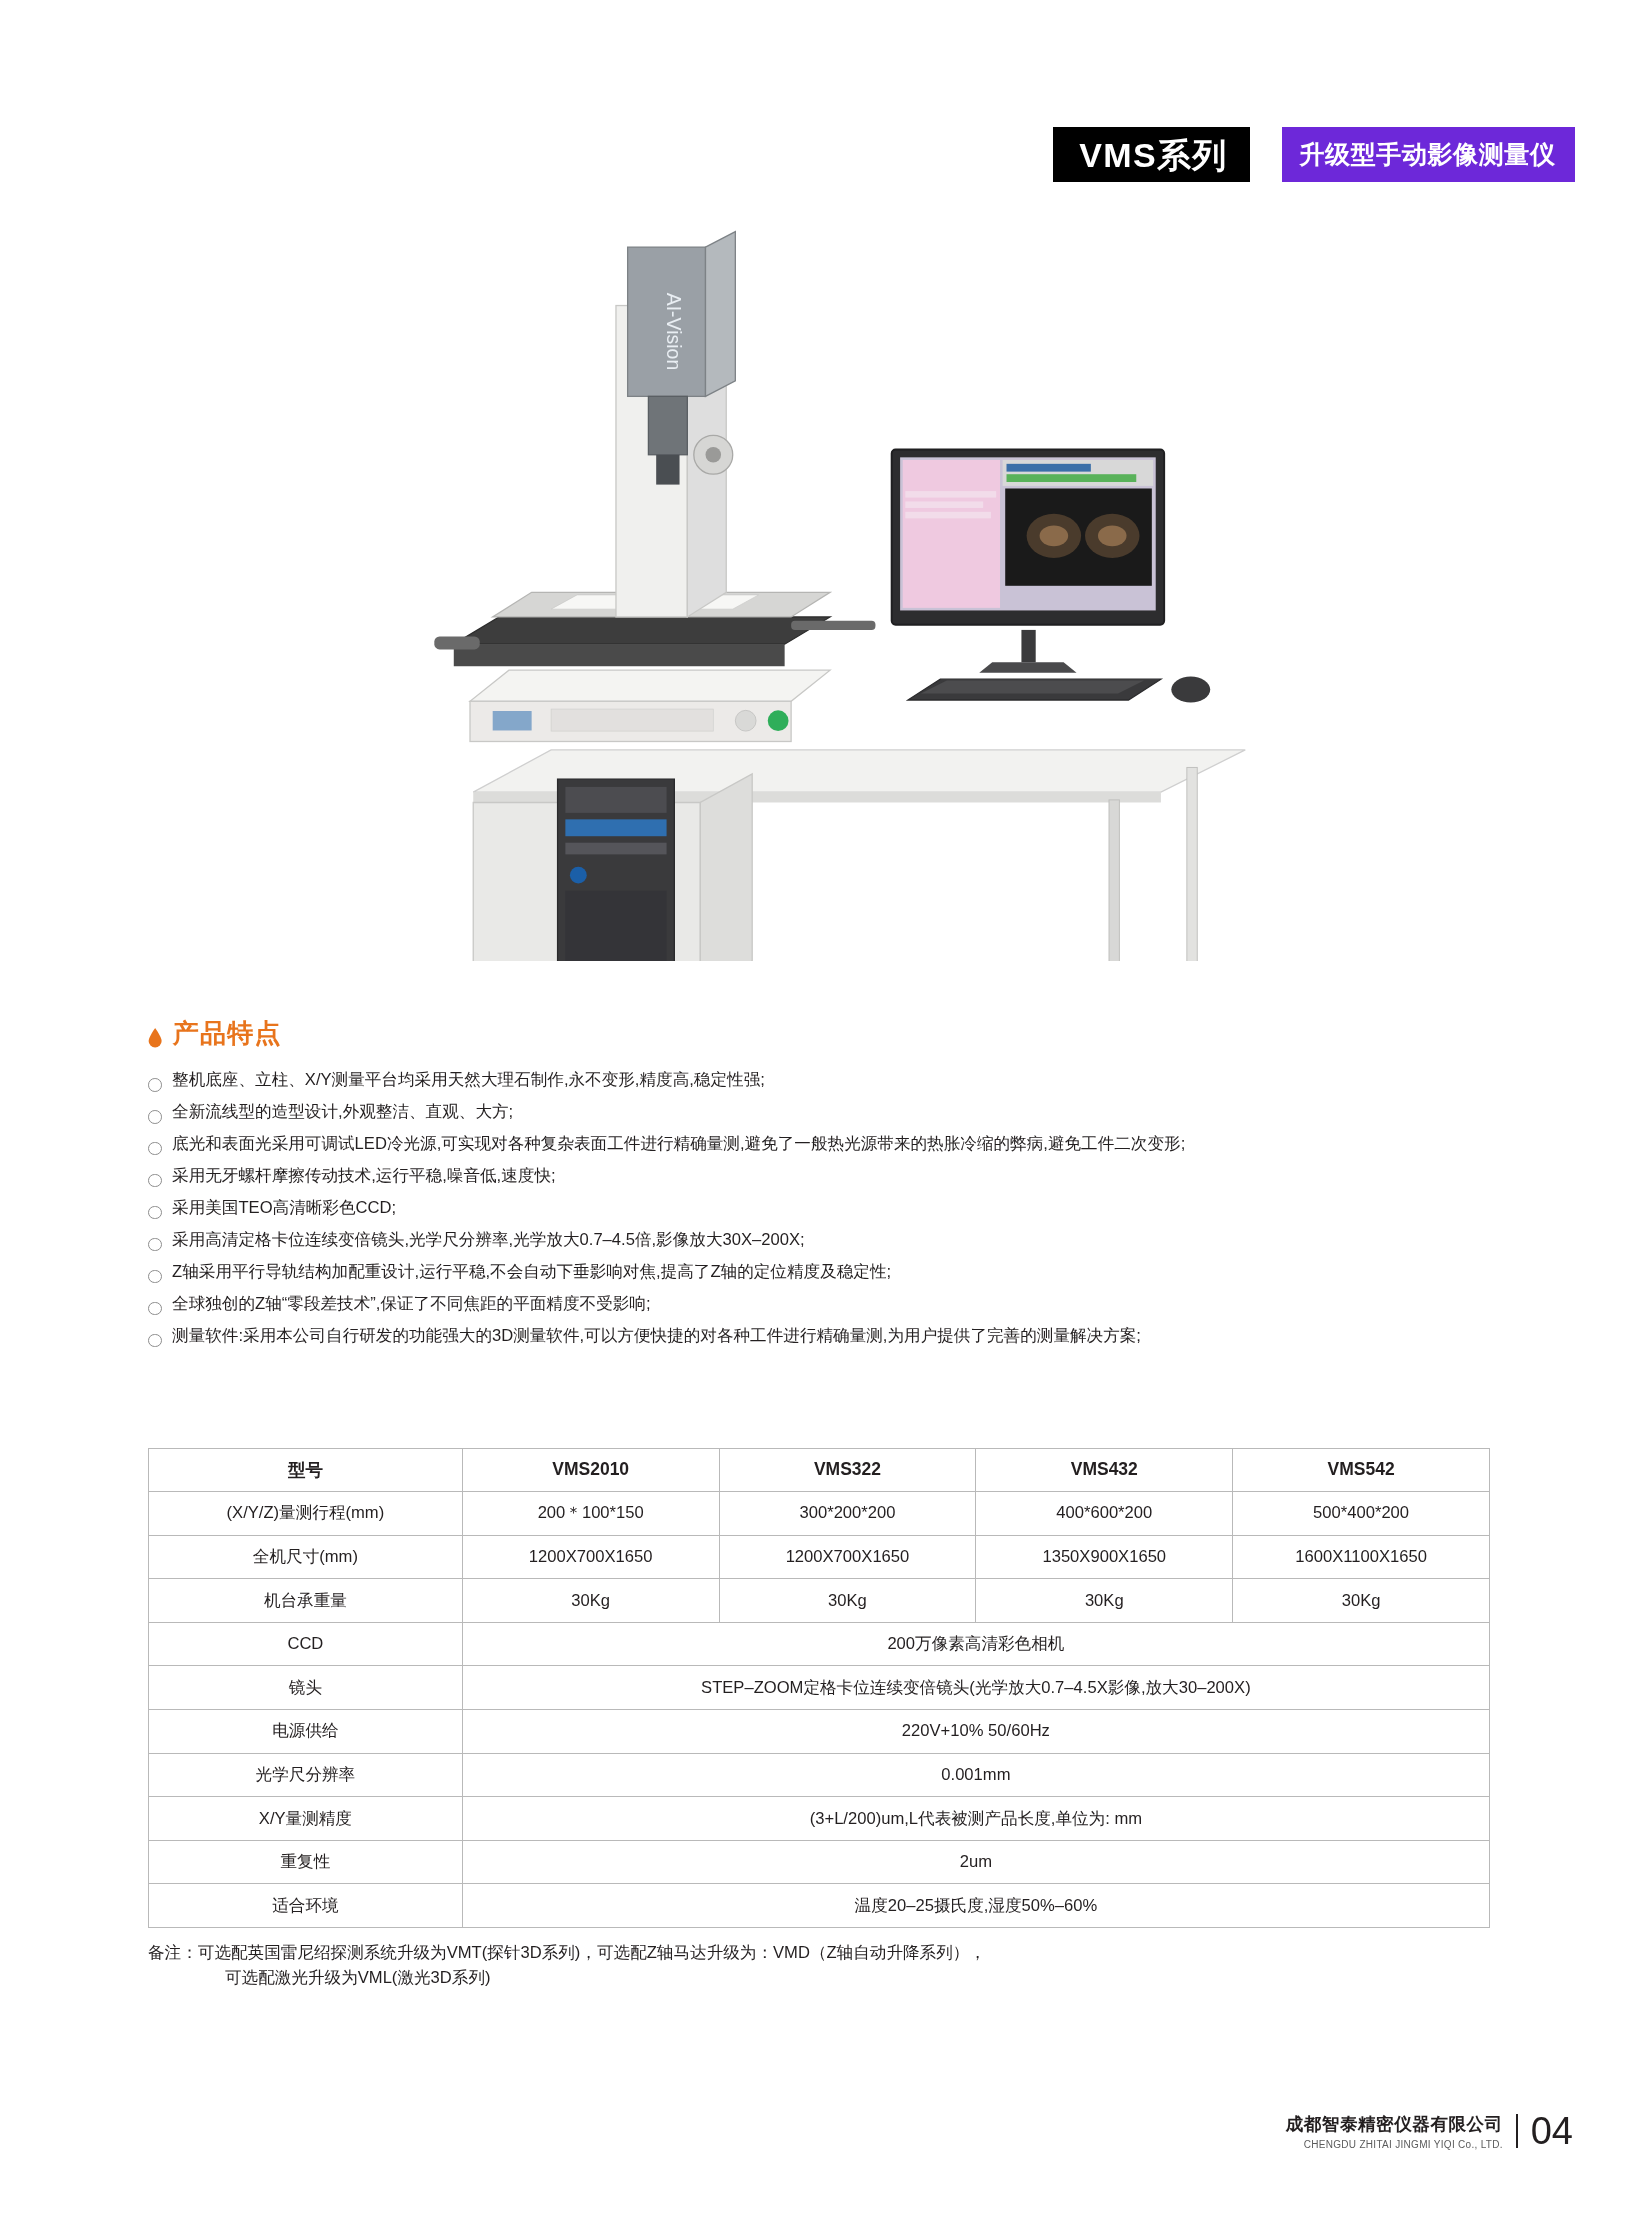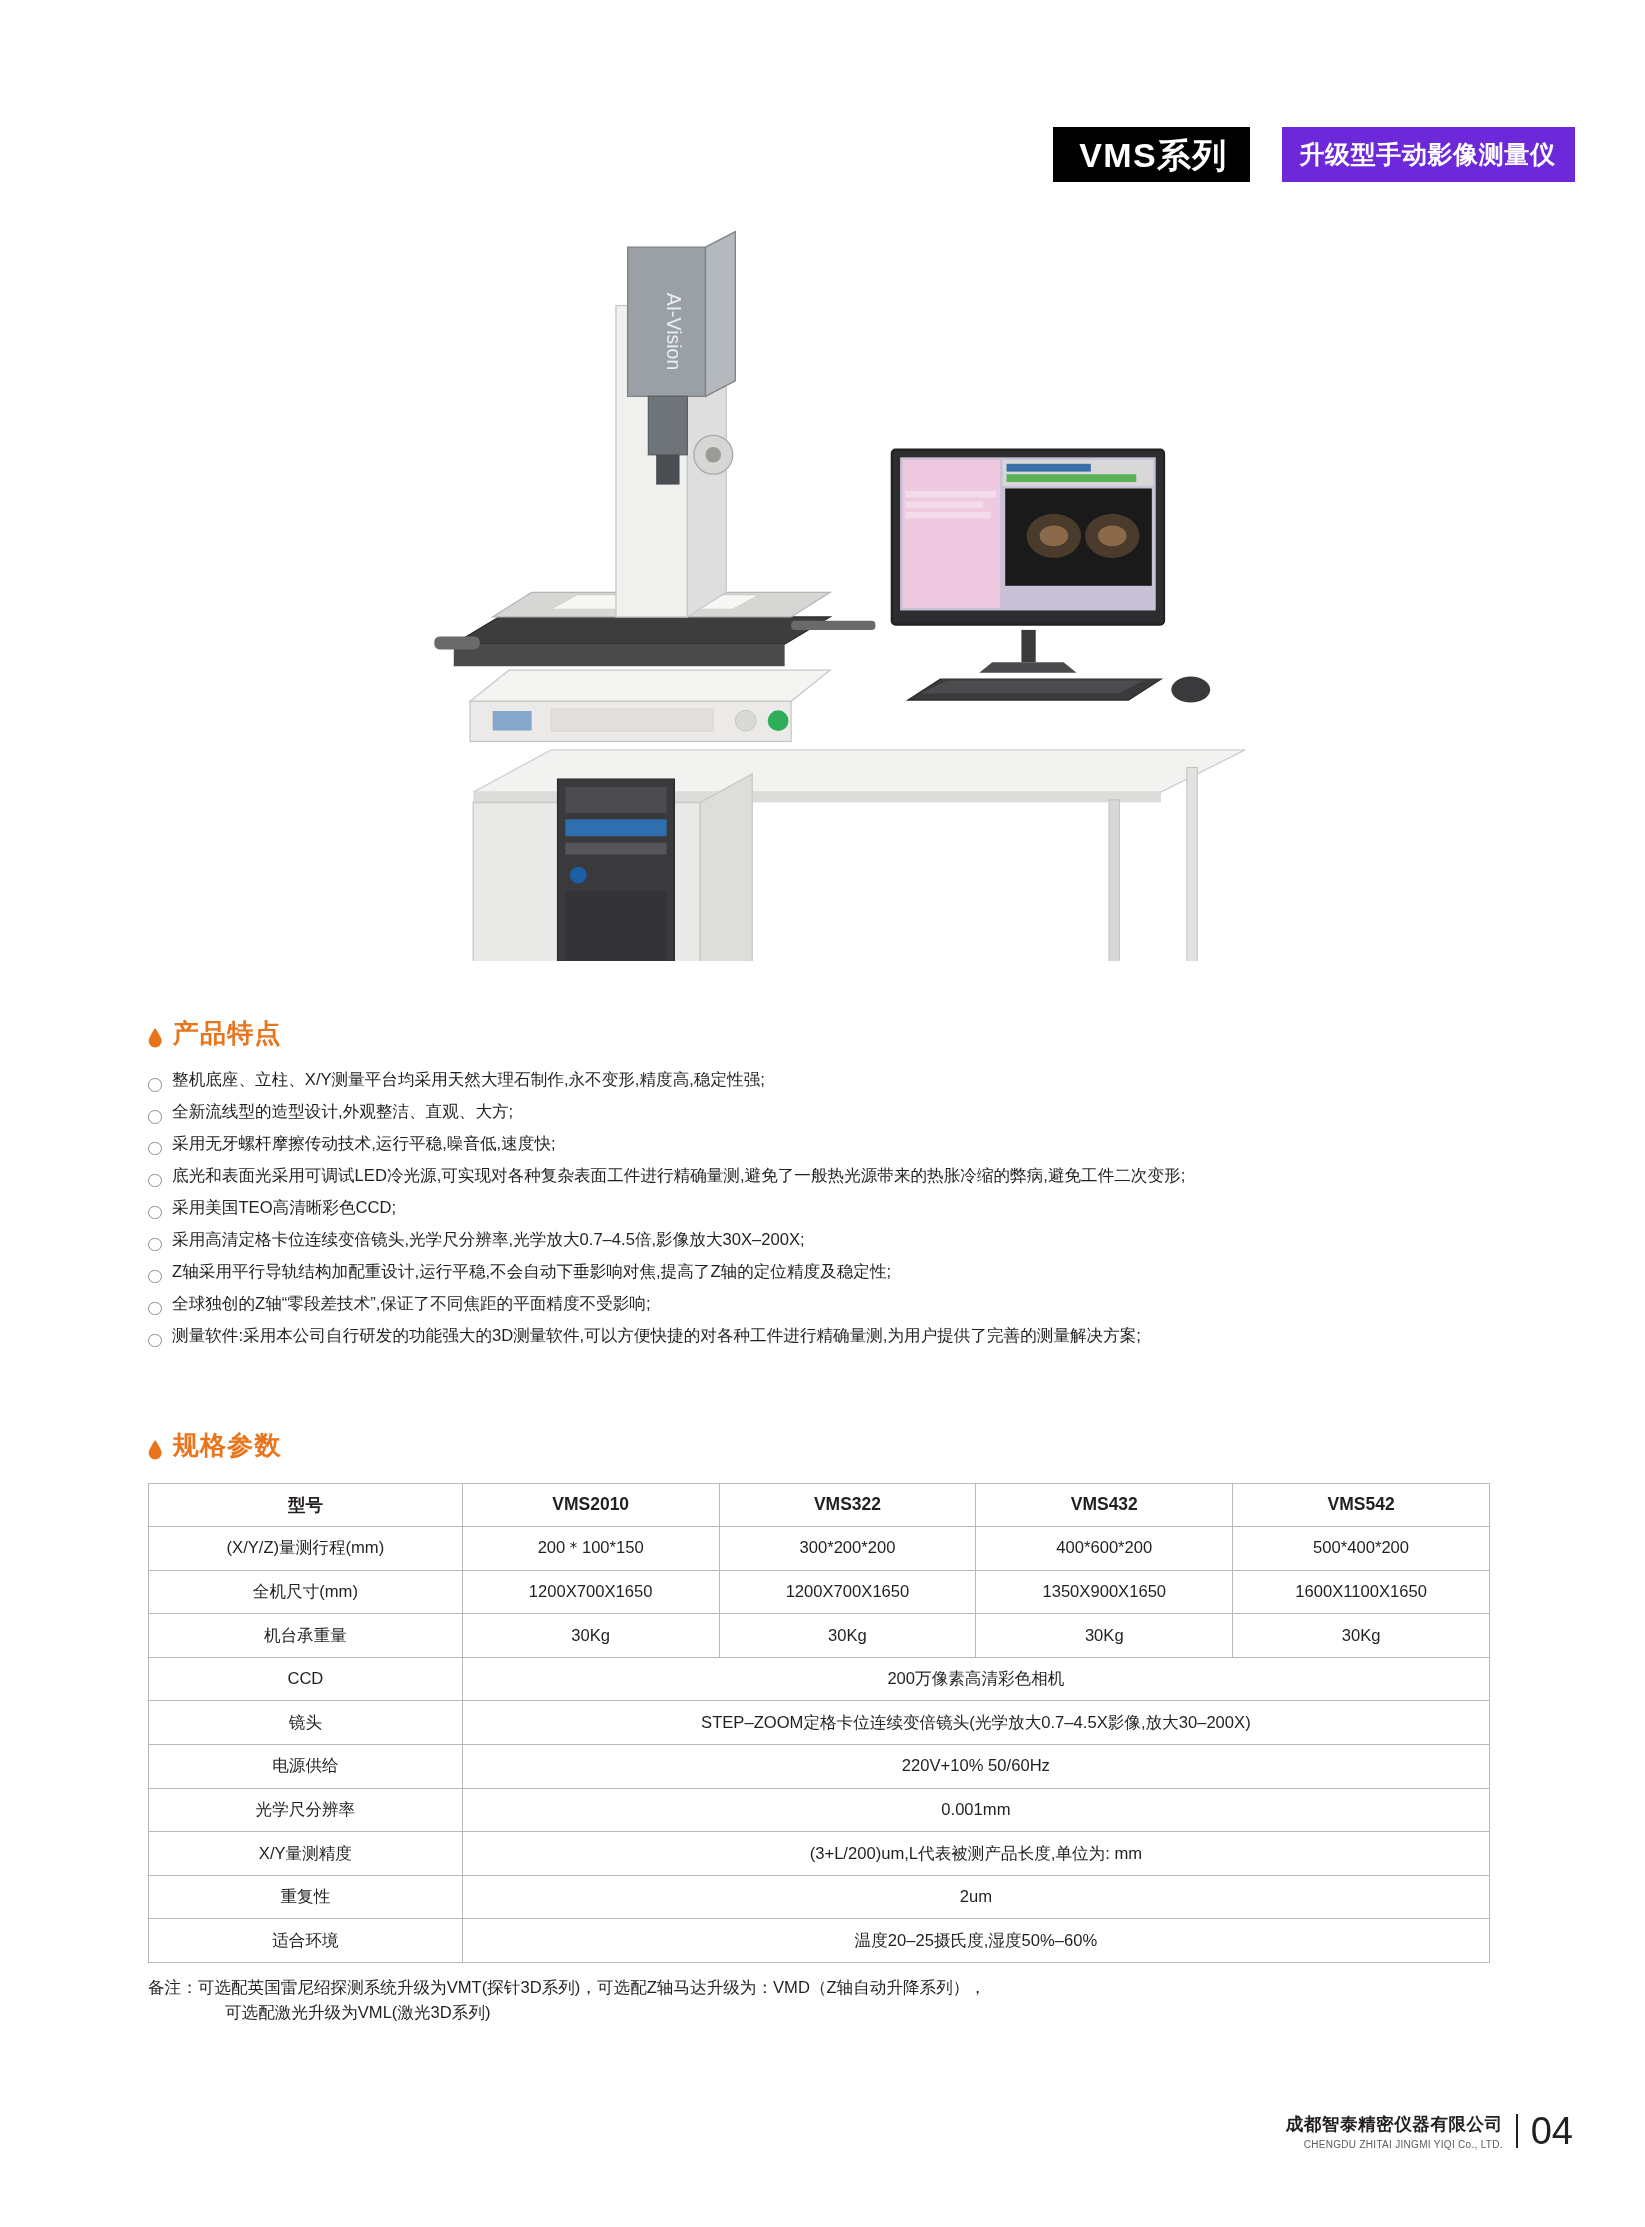--- a/index.html
+++ b/index.html
@@ -273,28 +273,28 @@
     <div class="feature-row">
       <span class="bullet-ring"></span>
       <span class="feature-text">整机底座、立柱、X/Y测量平台均采用天然大理石制作,永不变形,精度高,稳定性强;</span>
     </div>
     <div class="feature-row">
       <span class="bullet-ring"></span>
       <span class="feature-text">全新流线型的造型设计,外观整洁、直观、大方;</span>
     </div>
     <div class="feature-row">
       <span class="bullet-ring"></span>
+      <span class="feature-text">底光和表面光采用可调试LED冷光源,可实现对各种复杂表面工件进行精确量测,避免了一般热光源带来的热胀冷缩的弊病,避免工件二次变形;</span>
+    </div>
+    <div class="feature-row">
+      <span class="bullet-ring"></span>
       <span class="feature-text">采用无牙螺杆摩擦传动技术,运行平稳,噪音低,速度快;</span>
     </div>
     <div class="feature-row">
       <span class="bullet-ring"></span>
-      <span class="feature-text">底光和表面光采用可调试LED冷光源,可实现对各种复杂表面工件进行精确量测,避免了一般热光源带来的热胀冷缩的弊病,避免工件二次变形;</span>
-    </div>
-    <div class="feature-row">
-      <span class="bullet-ring"></span>
       <span class="feature-text">采用美国TEO高清晰彩色CCD;</span>
     </div>
     <div class="feature-row">
       <span class="bullet-ring"></span>
       <span class="feature-text">采用高清定格卡位连续变倍镜头,光学尺分辨率,光学放大0.7–4.5倍,影像放大30X–200X;</span>
     </div>
     <div class="feature-row">
       <span class="bullet-ring"></span>
       <span class="feature-text">Z轴采用平行导轨结构加配重设计,运行平稳,不会自动下垂影响对焦,提高了Z轴的定位精度及稳定性;</span>
     </div>
@@ -303,28 +303,20 @@
       <span class="feature-text">全球独创的Z轴“零段差技术”,保证了不同焦距的平面精度不受影响;</span>
     </div>
     <div class="feature-row">
       <span class="bullet-ring"></span>
       <span class="feature-text">测量软件:采用本公司自行研发的功能强大的3D测量软件,可以方便快捷的对各种工件进行精确量测,为用户提供了完善的测量解决方案;</span>
     </div>
   </div>
 </div>
 
 <div class="section" style="top:1428px; width:1350px;">
-  <div class="section-title">
-    <span class="drop-icon">
-      <svg viewBox="0 0 22 30" width="14.3" height="19.5">
-          <path d="M11 0 C11 0 1 14 1 20 a10 10 0 0 0 20 0 C21 14 11 0 11 0 Z" fill="#e8741c"></path>
-        </svg>
-    </span>
-    <span>规格参数</span>
-  </div>
 
   <div class="spec-wrap">
     <table class="spec">
       <thead>
         <tr>
           <th class="label">型号</th>
           <th>VMS2010</th>
           <th>VMS322</th>
           <th>VMS432</th>
           <th>VMS542</th>

